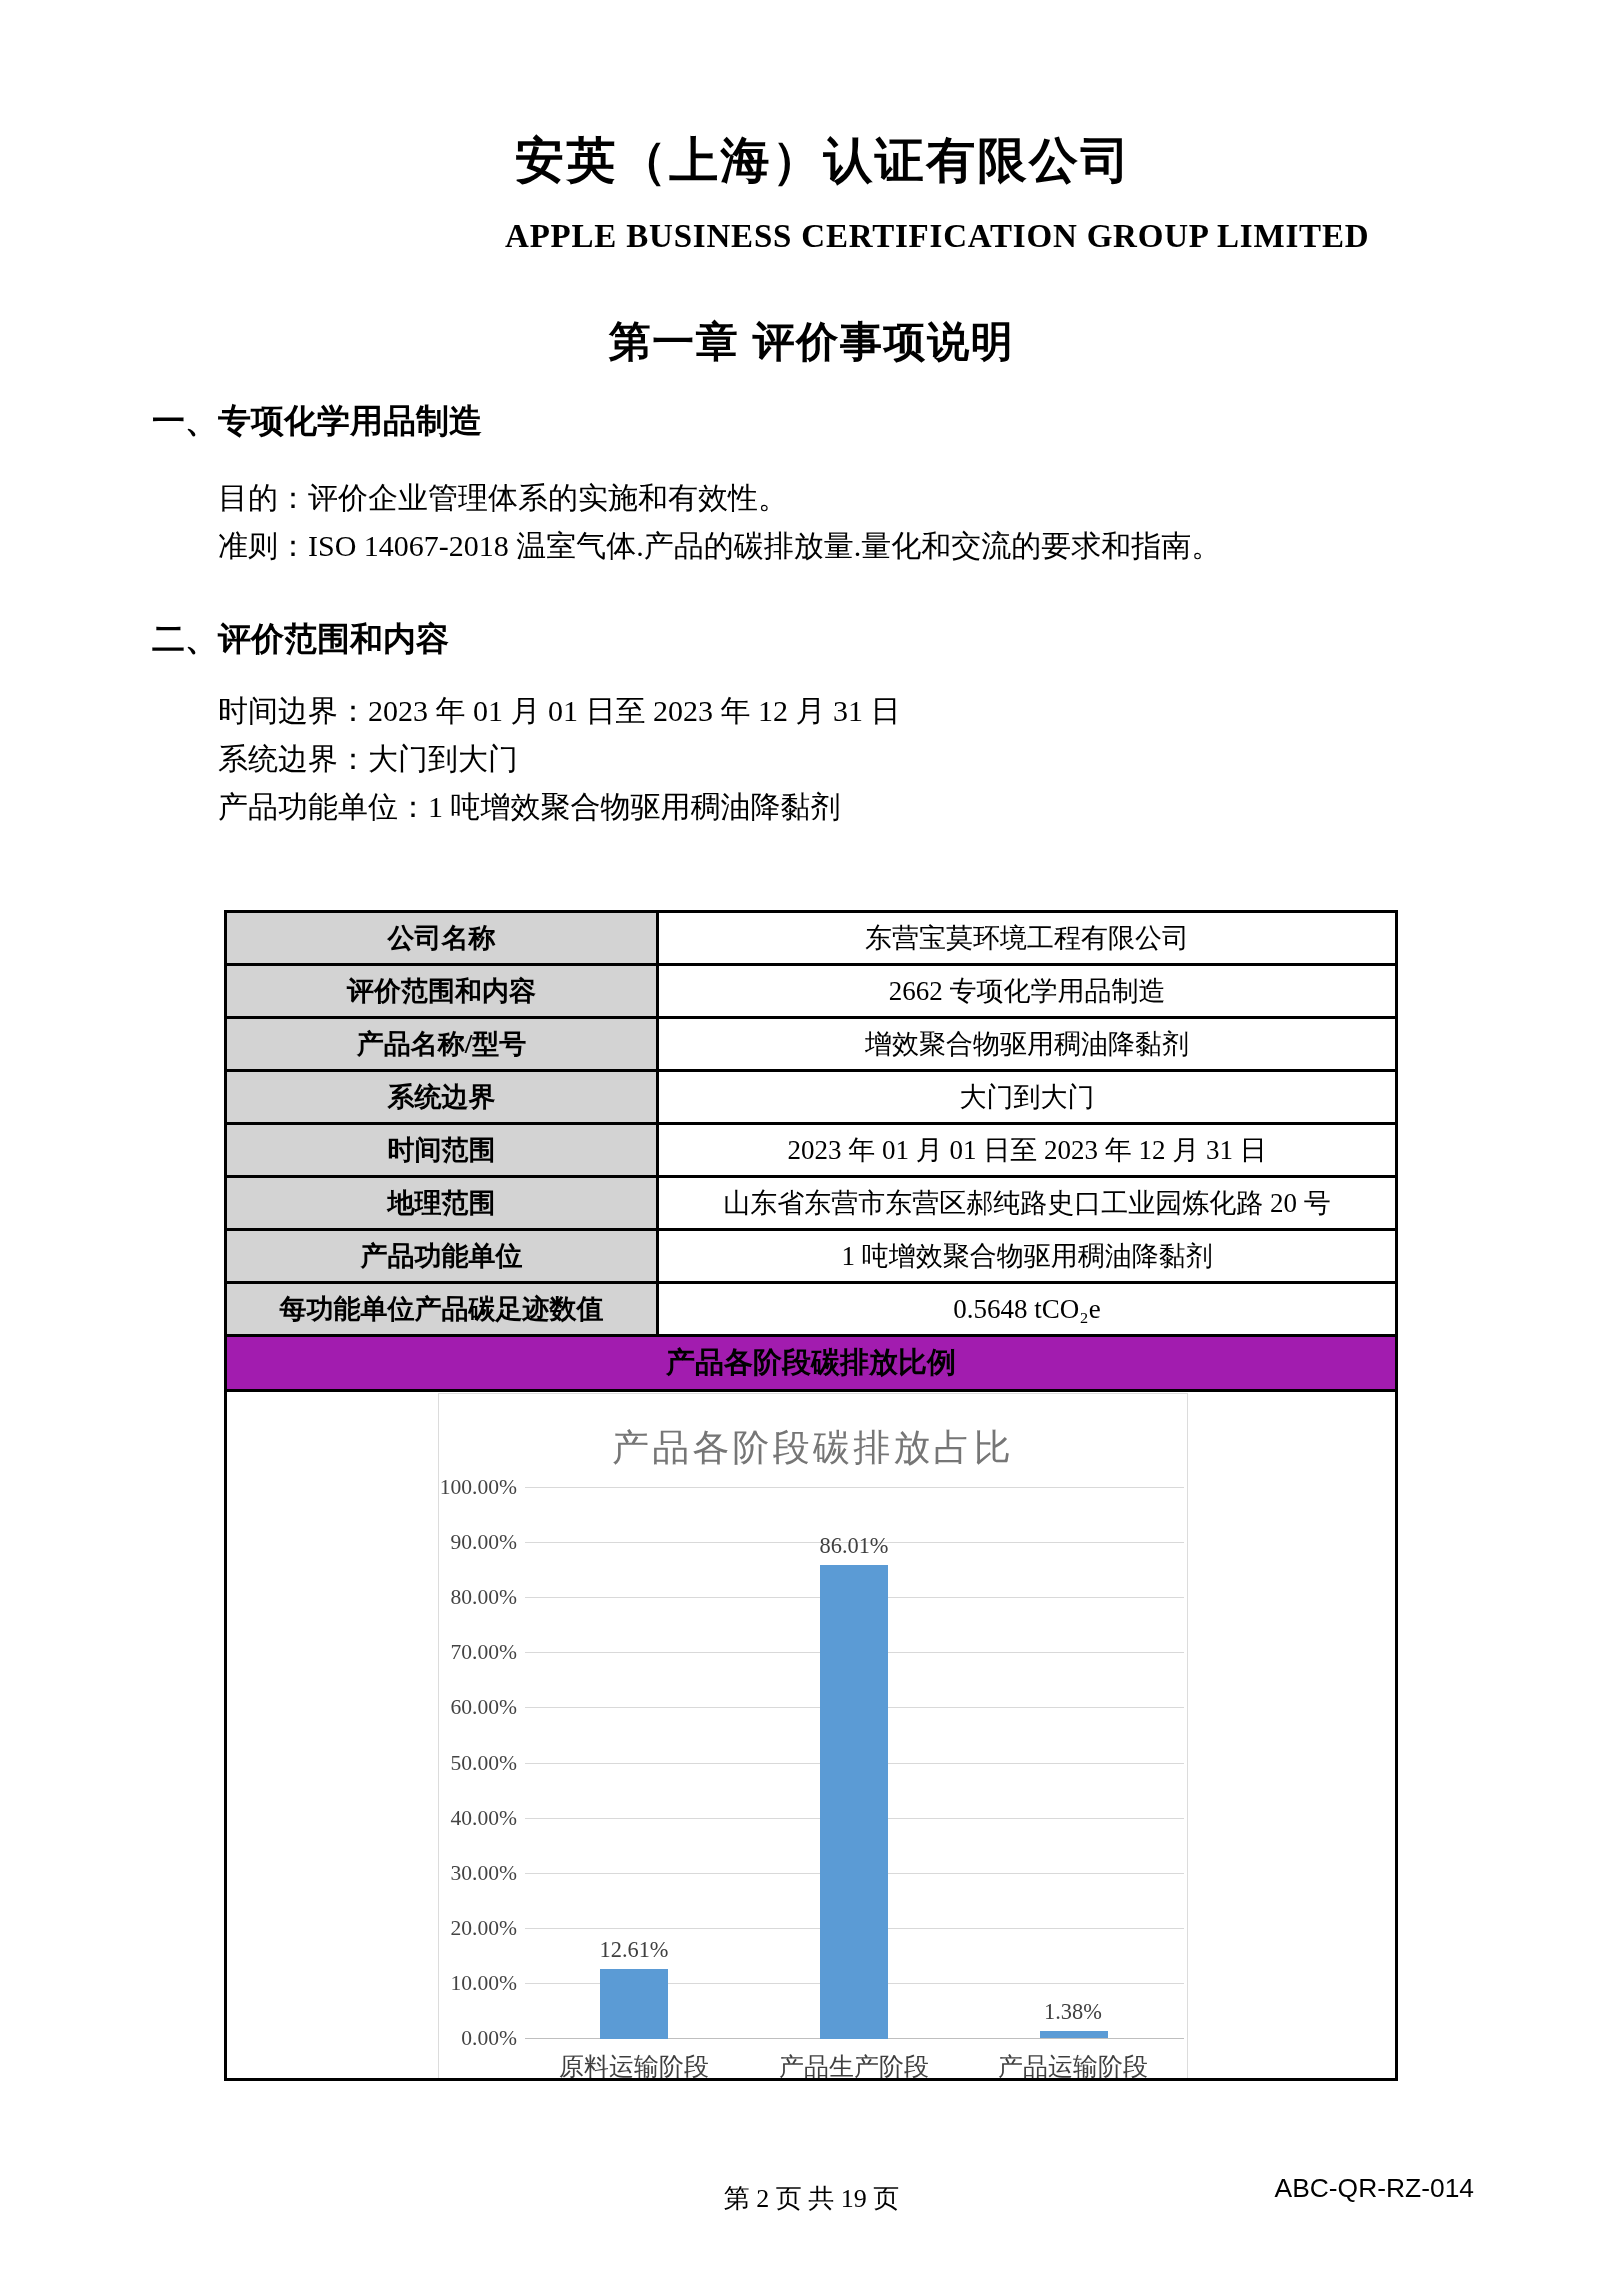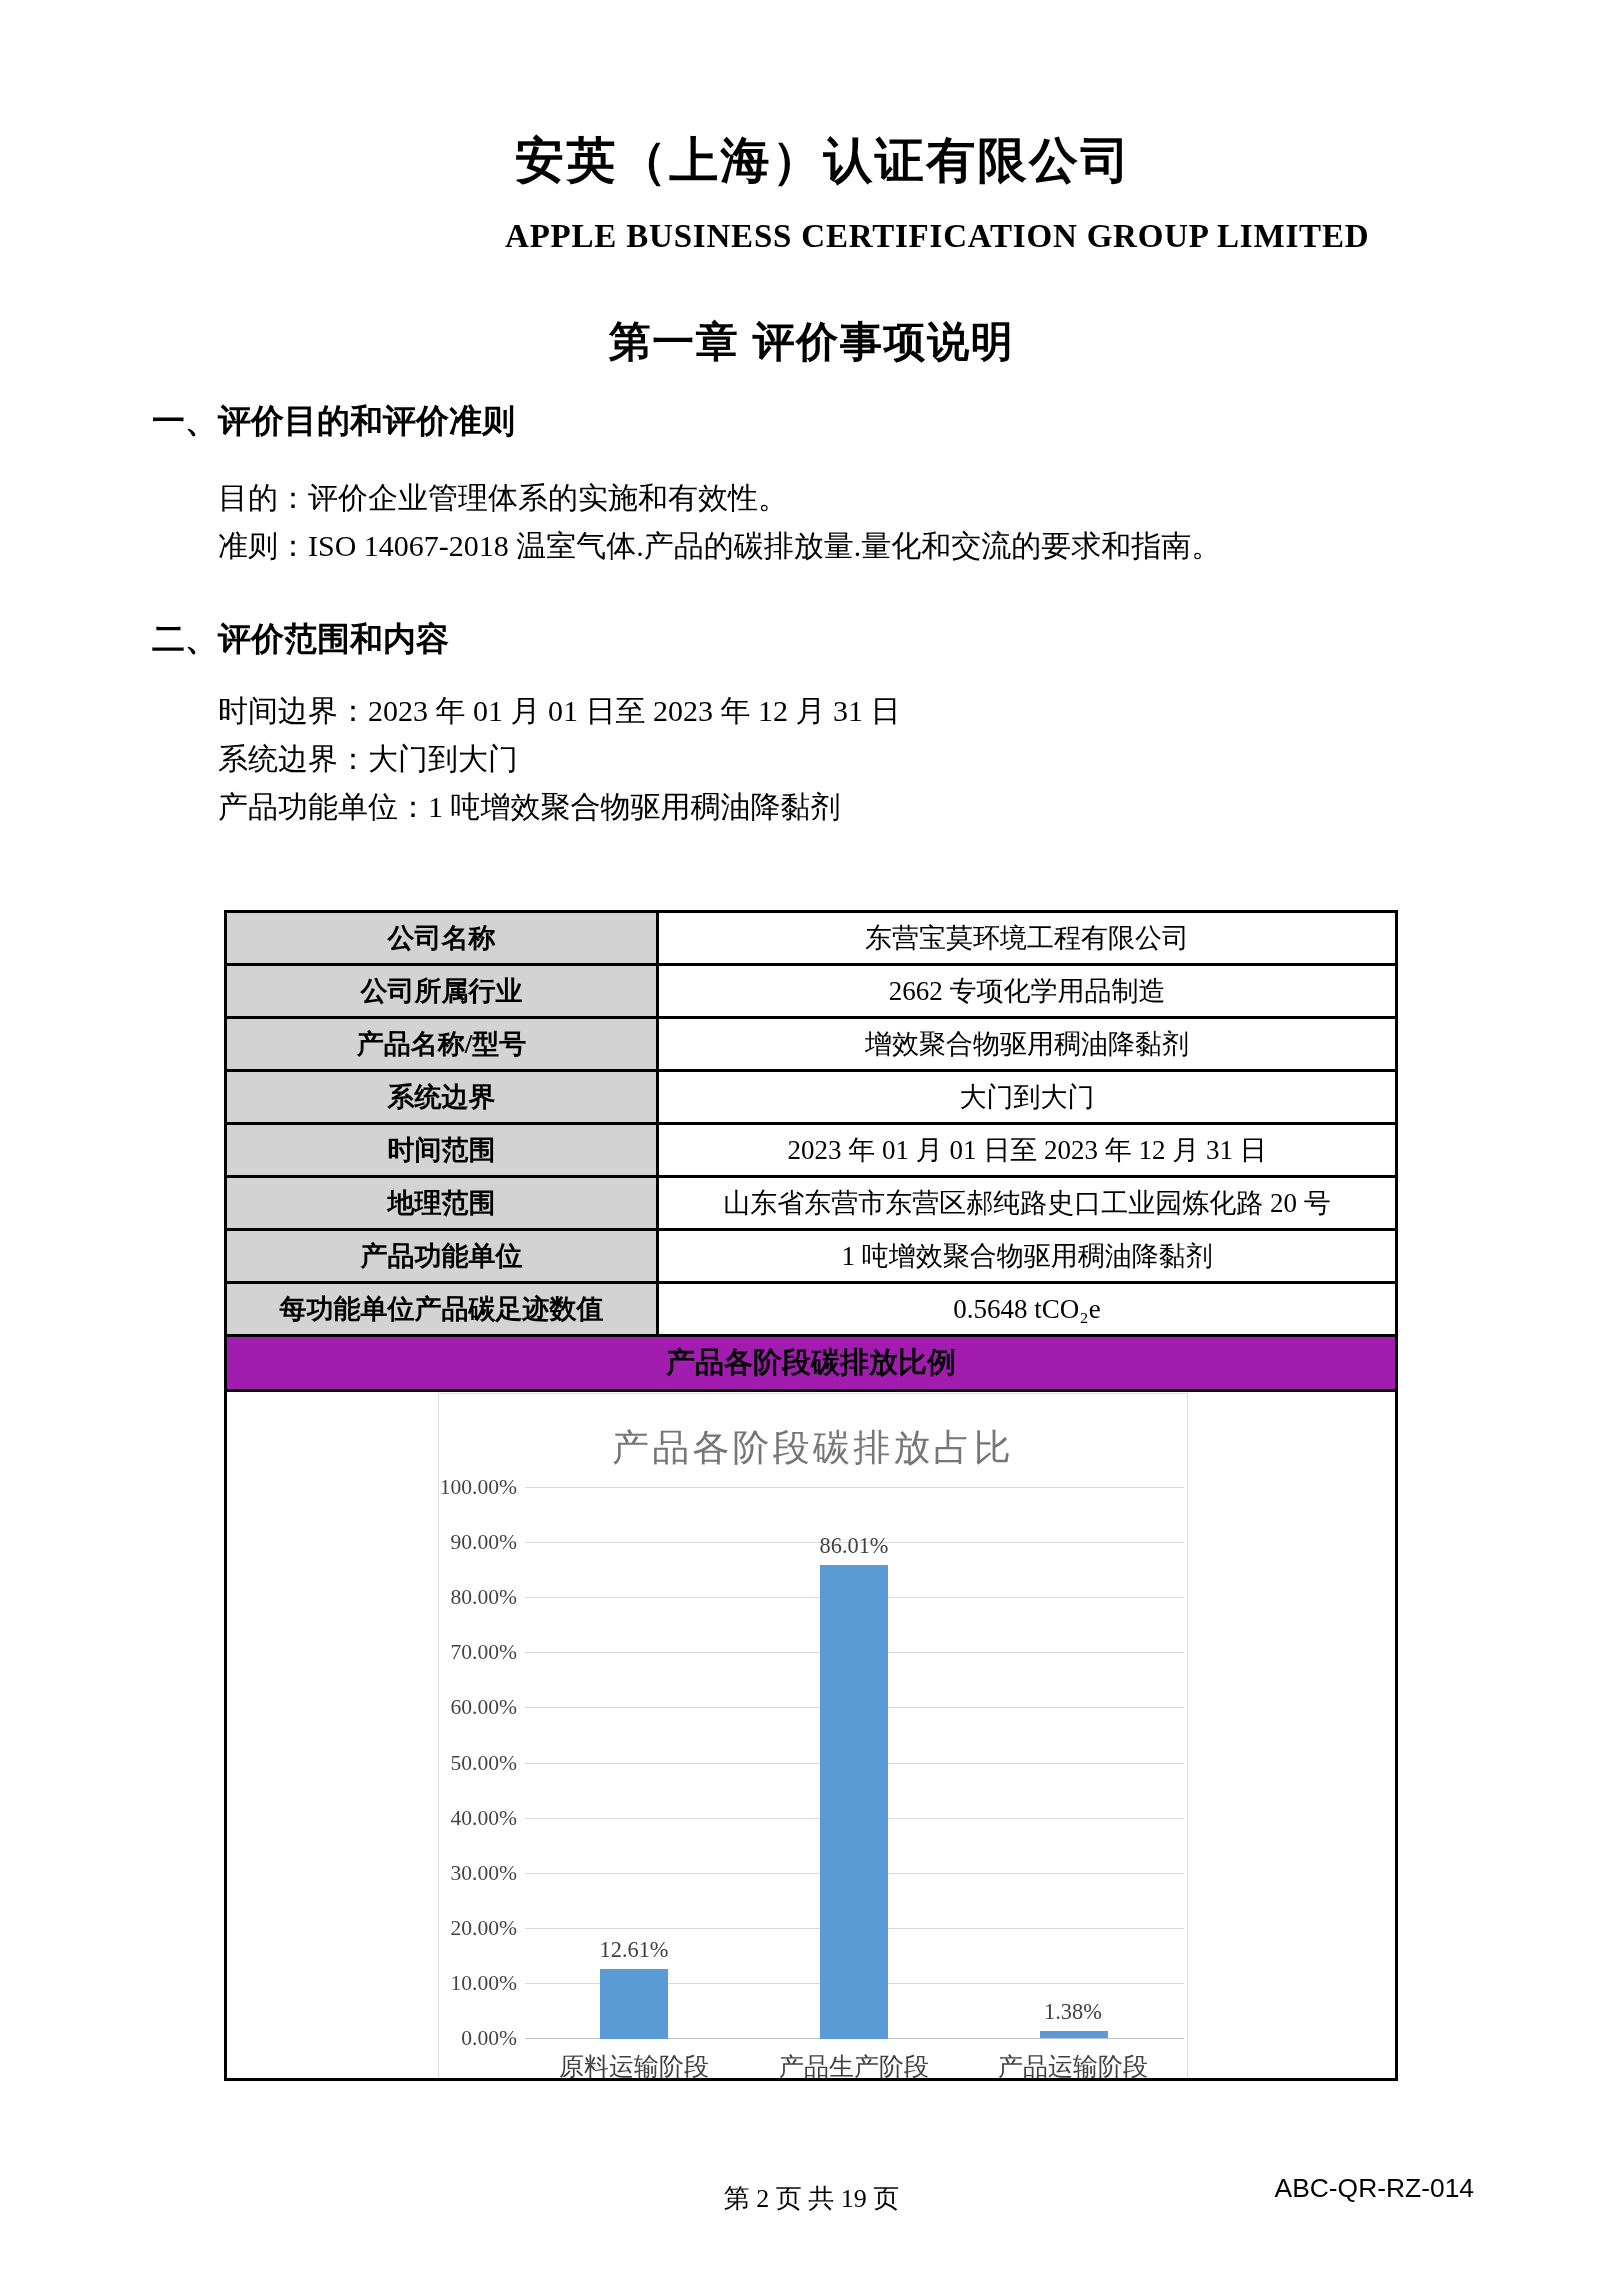--- a/index.html
+++ b/index.html
@@ -112,37 +112,37 @@
 </head>
 <body>
 
 <div class="page">
 
   <div class="company-cn">安英（上海）认证有限公司</div>
   <div class="company-en">APPLE BUSINESS CERTIFICATION GROUP LIMITED</div>
 
   <div class="chapter-title">第一章 评价事项说明</div>
 
-  <div class="sec-heading sec1-heading">一、评价目的和评价准则</div>
+  <div class="sec-heading sec1-heading">一、专项化学用品制造</div>
   <div class="body-line" style="top:478px;">目的：评价企业管理体系的实施和有效性。</div>
   <div class="body-line" style="top:526px;">准则：ISO 14067-2018 温室气体.产品的碳排放量.量化和交流的要求和指南。</div>
 
   <div class="sec-heading sec2-heading">二、评价范围和内容</div>
   <div class="body-line" style="top:691px;">时间边界：2023 年 01 月 01 日至 2023 年 12 月 31 日</div>
   <div class="body-line" style="top:739px;">系统边界：大门到大门</div>
   <div class="body-line" style="top:787px;">产品功能单位：1 吨增效聚合物驱用稠油降黏剂</div>
 
   <table class="info-table">
     <tbody id="info-table-body">
         <tr class="data-row">
           <td class="label-cell">公司名称</td>
           <td class="value-cell">东营宝莫环境工程有限公司</td>
         </tr>
         <tr class="data-row">
-          <td class="label-cell">公司所属行业</td>
+          <td class="label-cell">评价范围和内容</td>
           <td class="value-cell">2662 专项化学用品制造</td>
         </tr>
         <tr class="data-row">
           <td class="label-cell">产品名称/型号</td>
           <td class="value-cell">增效聚合物驱用稠油降黏剂</td>
         </tr>
         <tr class="data-row">
           <td class="label-cell">系统边界</td>
           <td class="value-cell">大门到大门</td>
         </tr>

